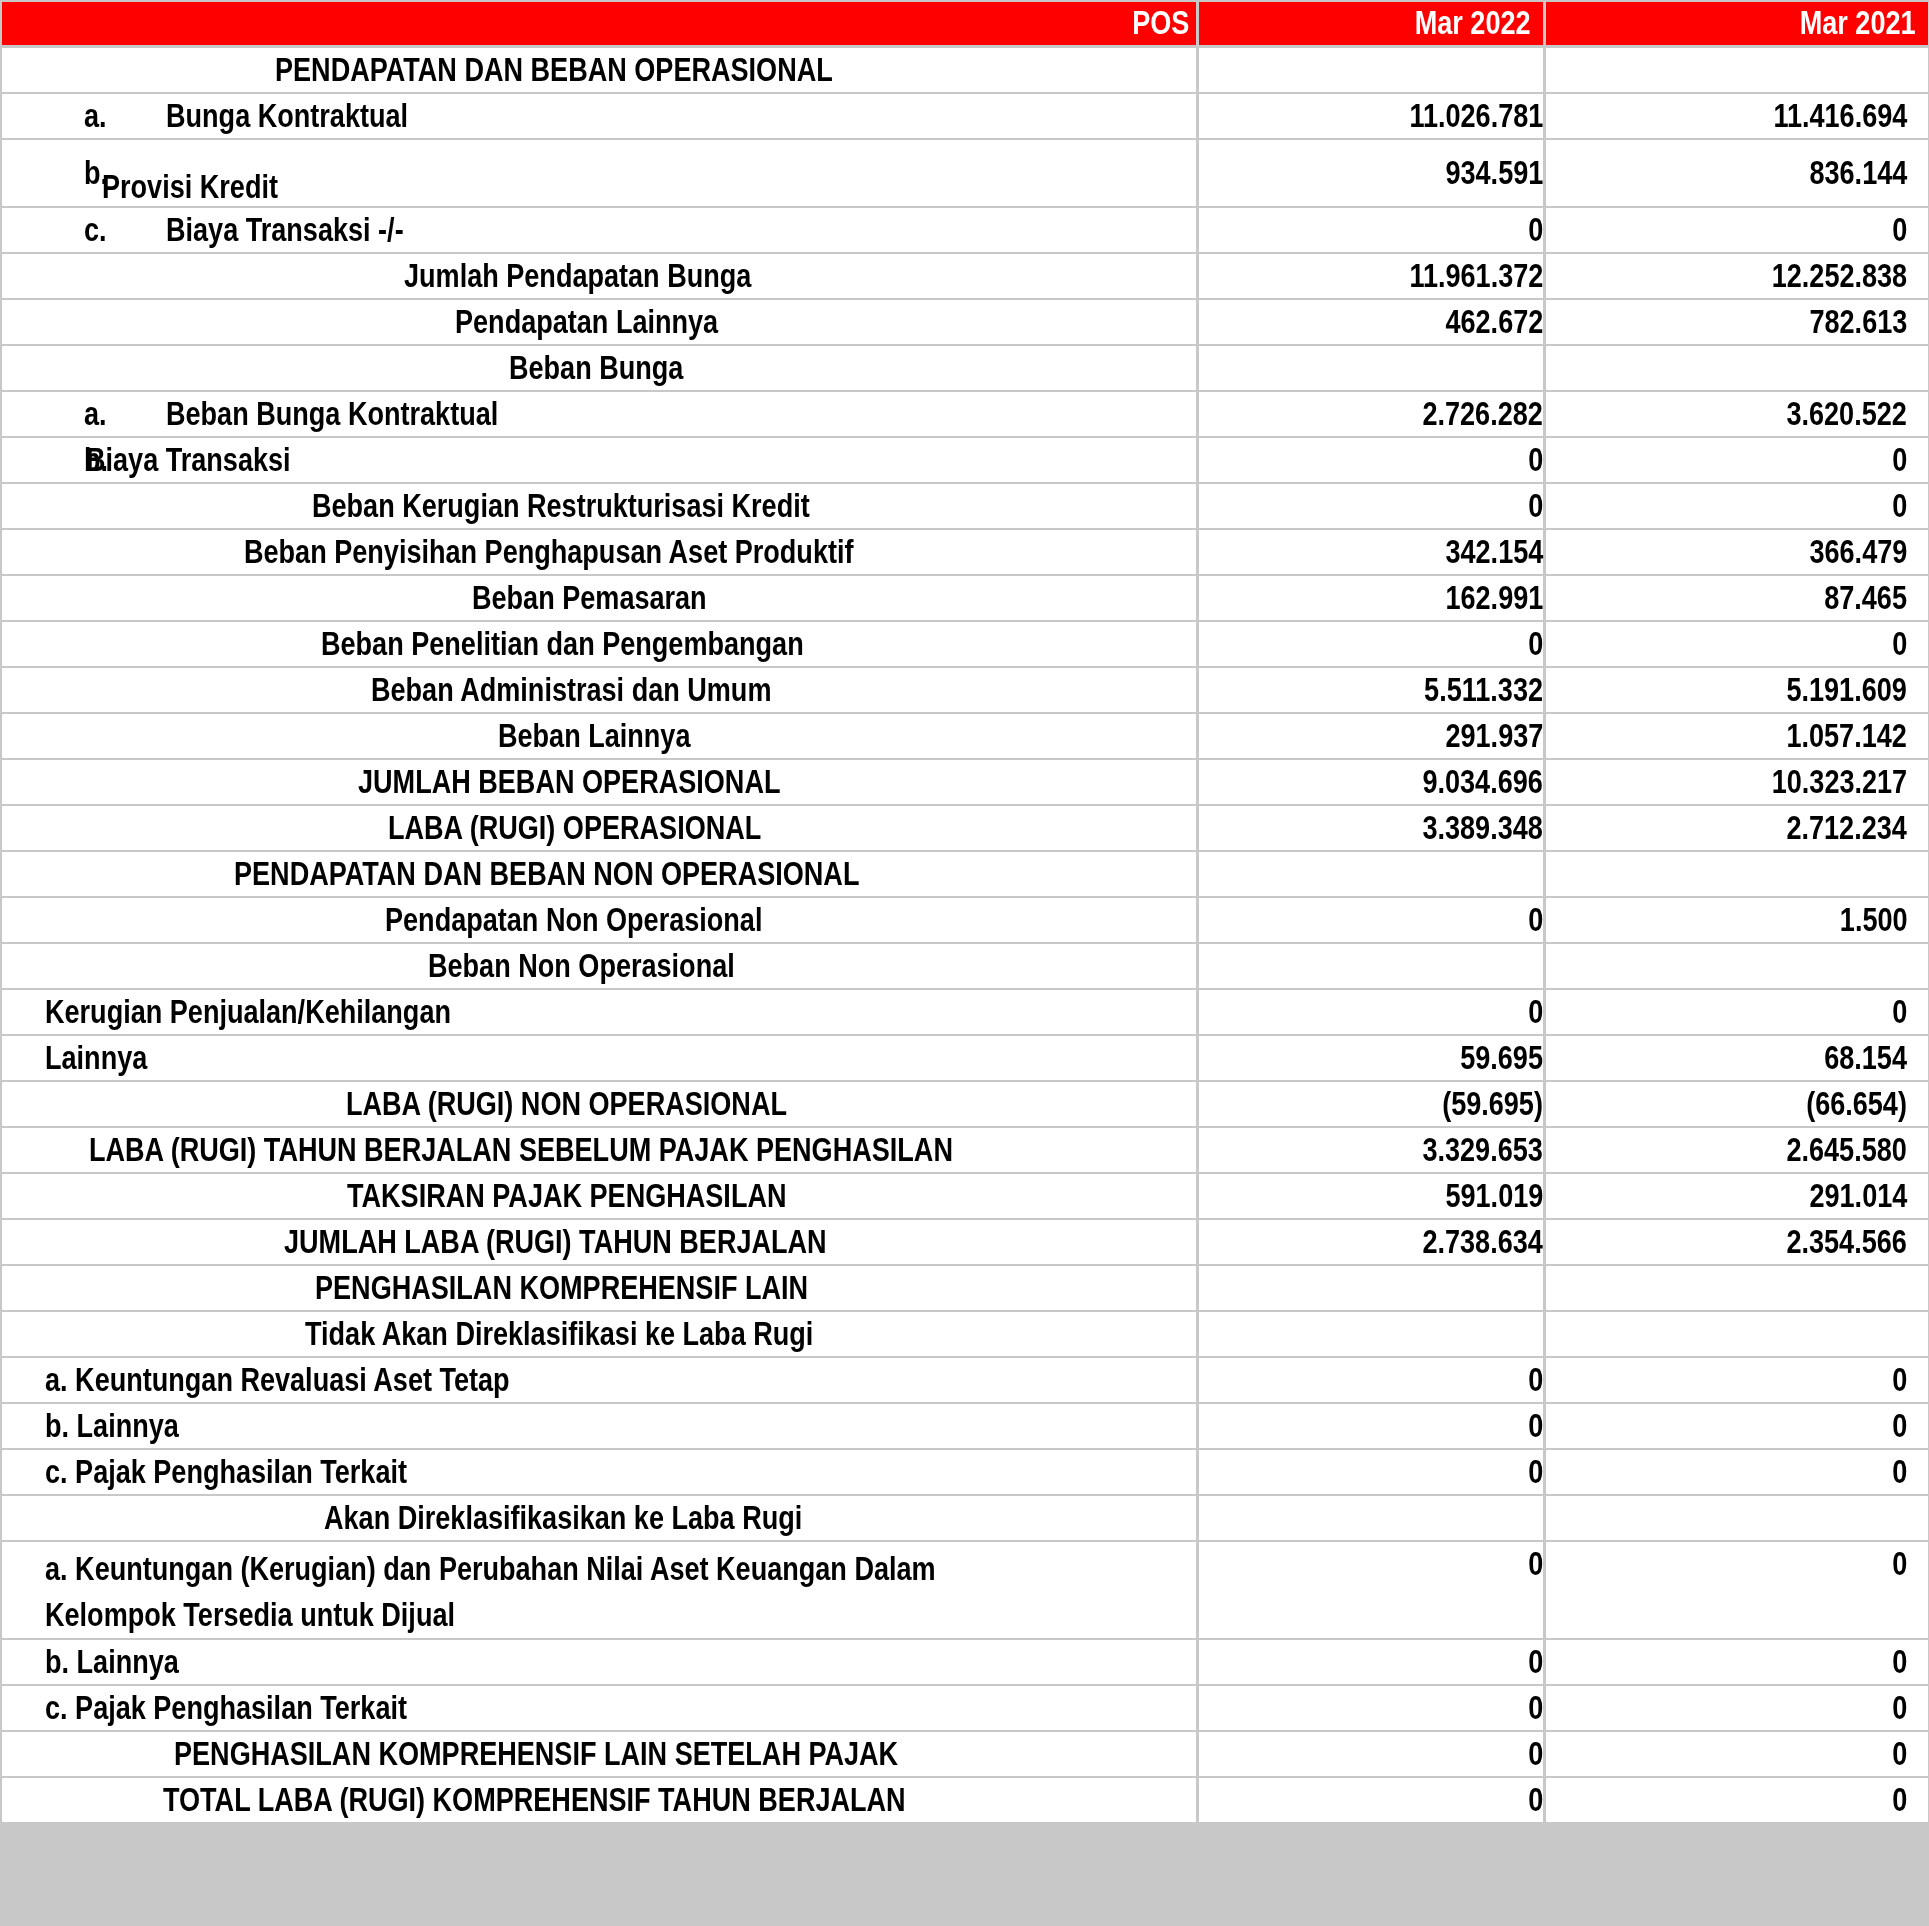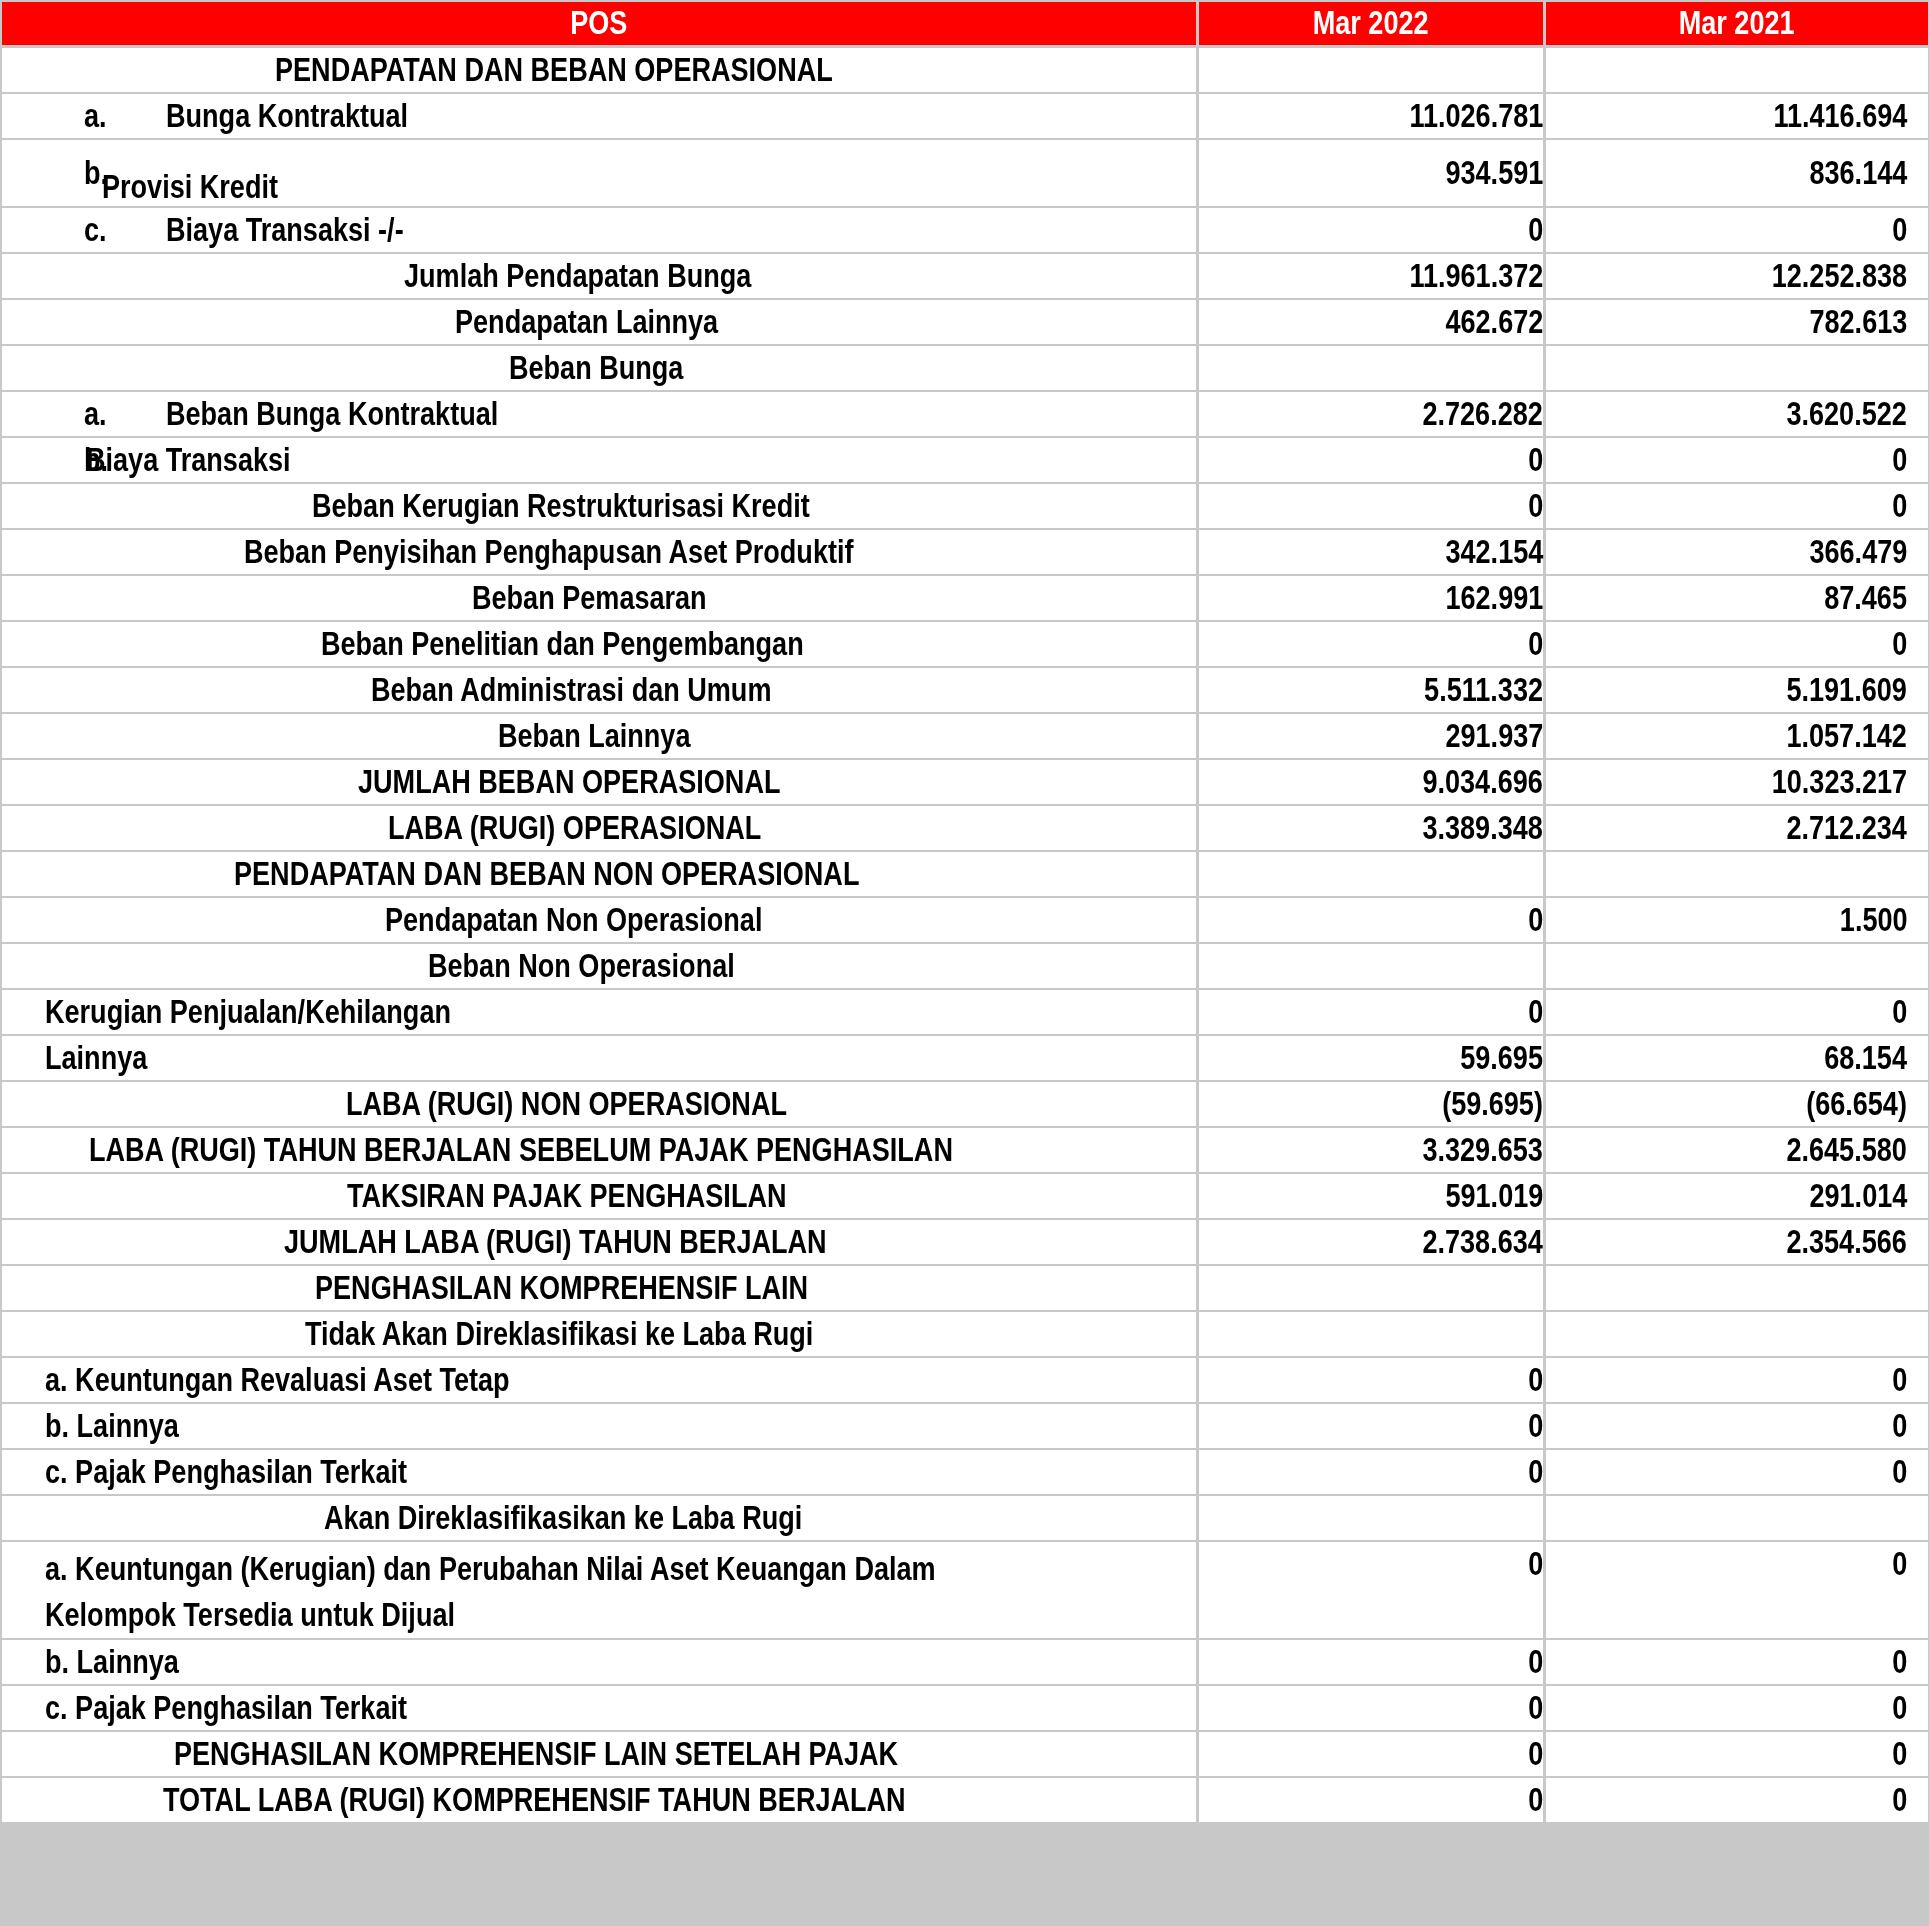--- a/index.html
+++ b/index.html
@@ -17,21 +17,21 @@
     color: #000;
   }
   table.pl col.c1 { width: 1196px; }
   table.pl col.c2 { width: 347px; }
   table.pl col.c3 { width: 385px; }
   table.pl th {
     background: #ff0000; color: #ffffff;
     height: 43px; padding: 0;
     border-right: 3.3px solid #c8c8c8;
     border-bottom: 3.3px solid #c8c8c8;
-    font-size: 33px; text-align: center; vertical-align: middle;
+    font-size: 33px; text-align: right; vertical-align: middle;
   }
   table.pl td {
     background: #ffffff; height: 44px; padding: 0;
     border-bottom: 2.5px solid #c8c8c8;
     border-right: 3.3px solid #c8c8c8;
     font-size: 33px; vertical-align: middle; white-space: nowrap;
   }
   table.pl tr.dbl td { height: 90px; vertical-align: top; }
   table.pl tr.dbl td .t { padding-top: 4.9px; line-height: 46px; white-space: normal; }
   table.pl tr.dbl td.num { padding-top: 4.9px; line-height: 36px; }

